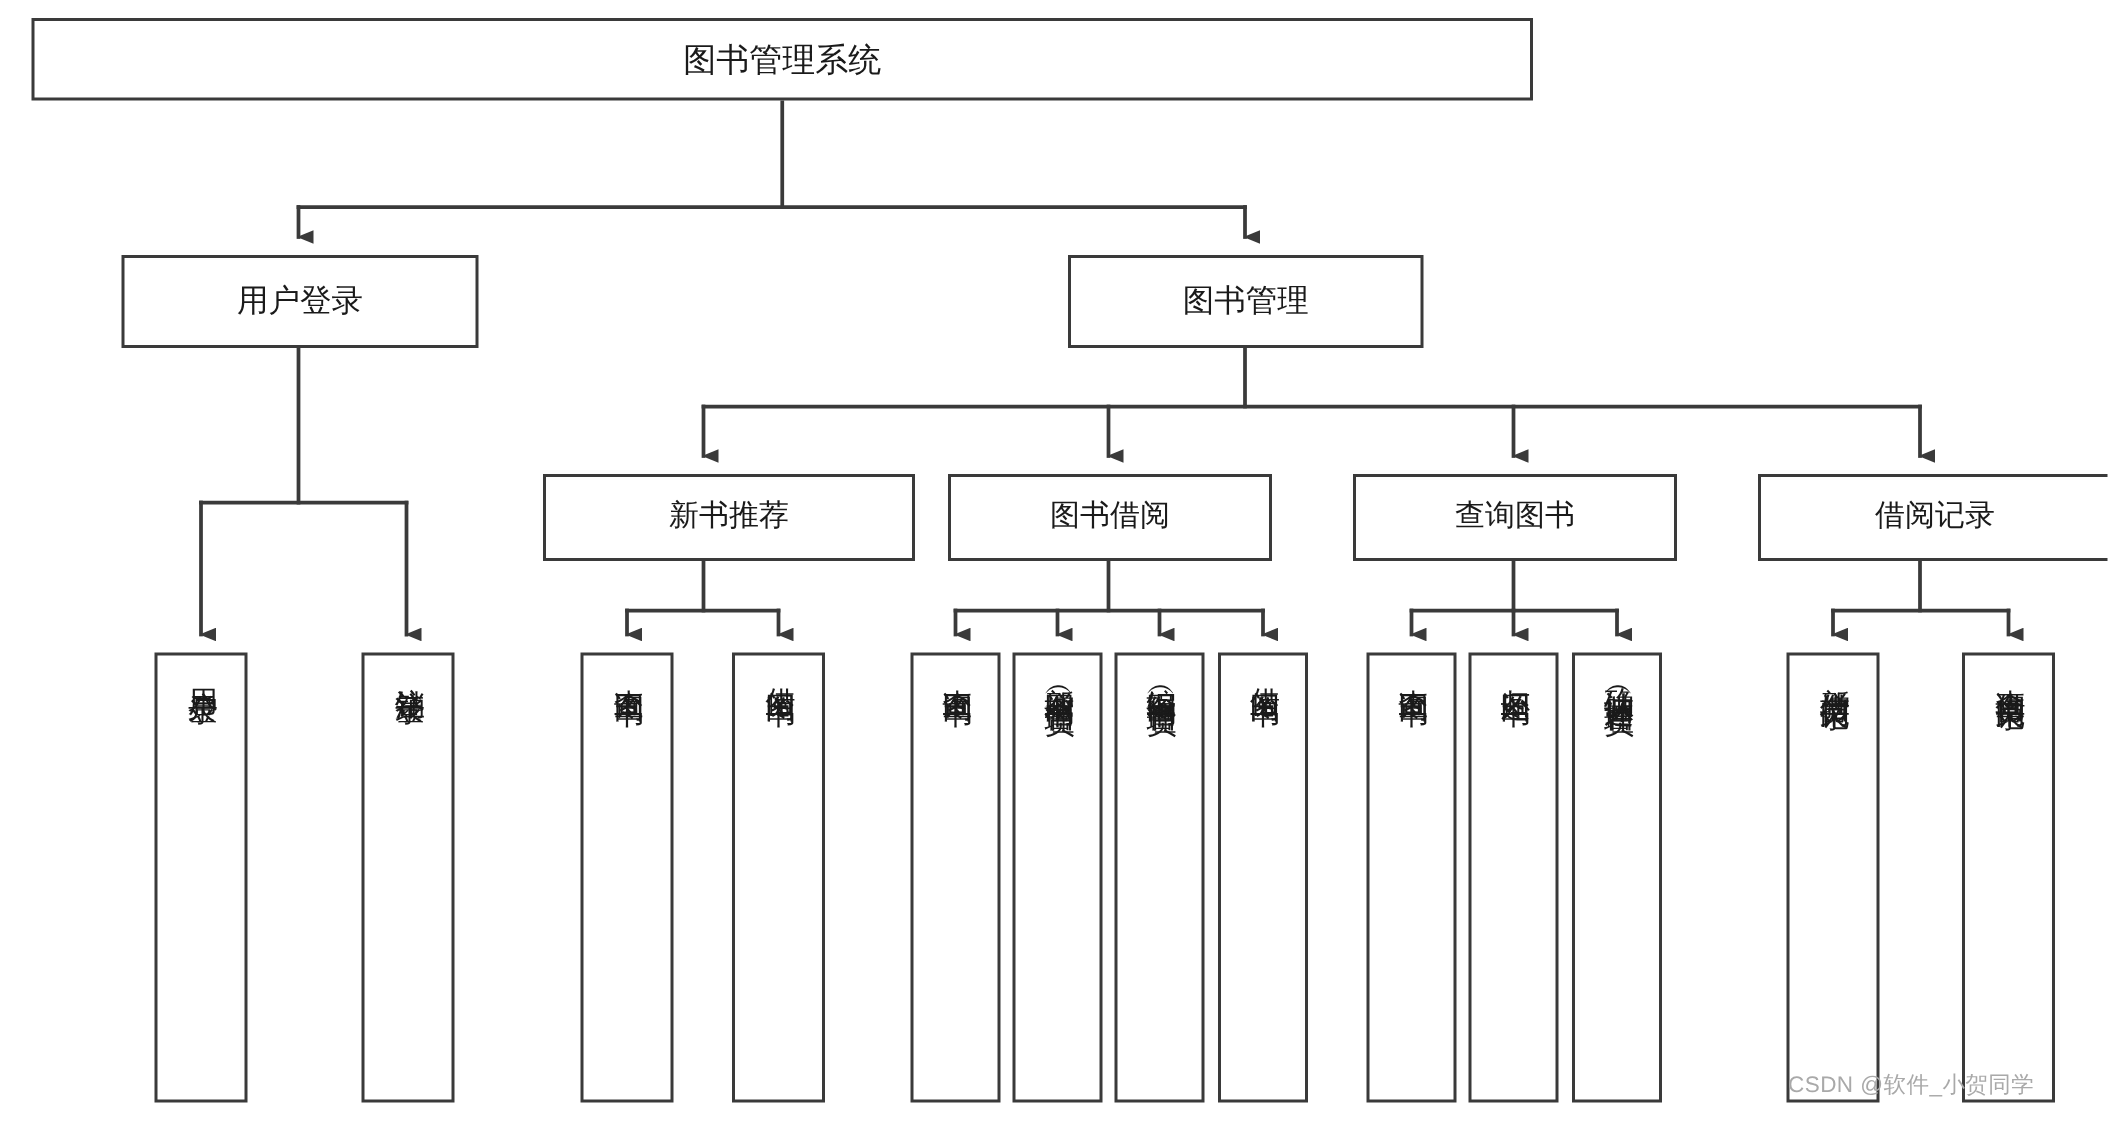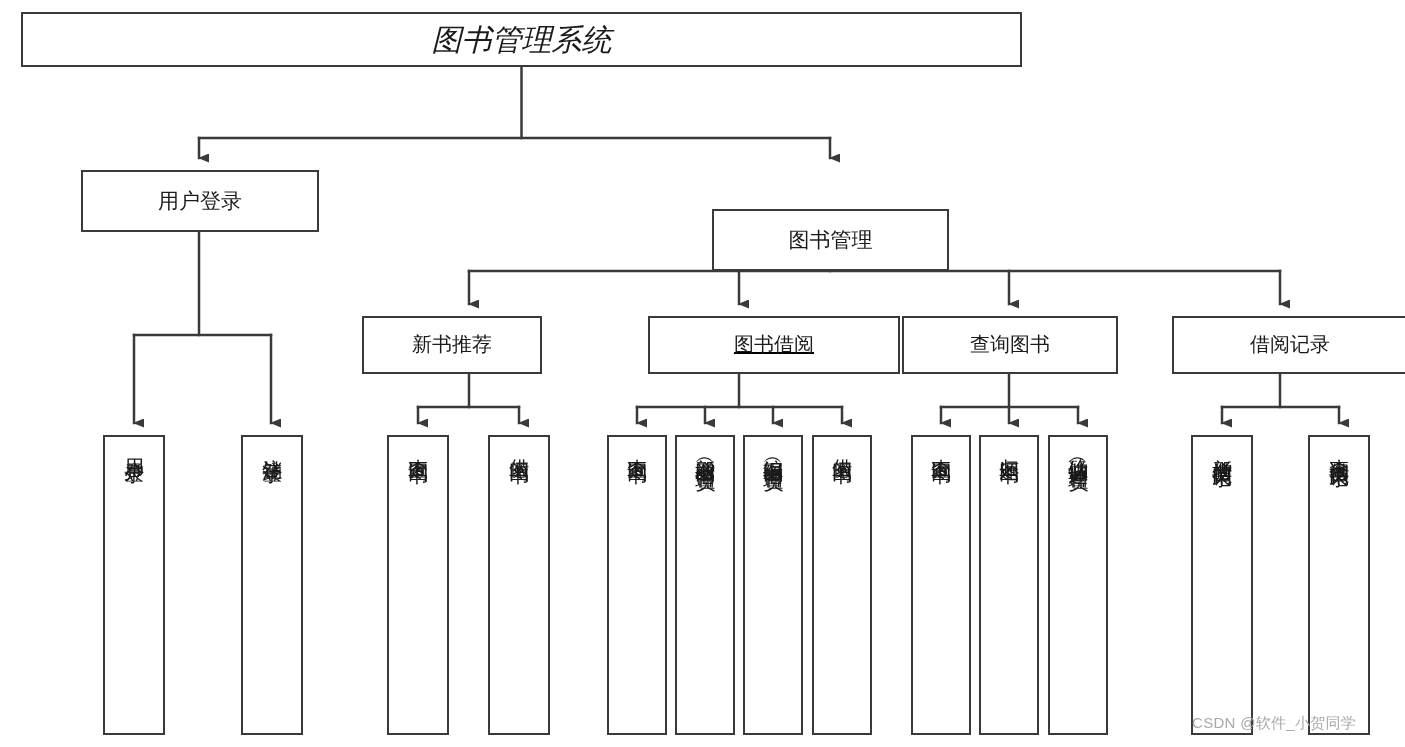--- a/index.html
+++ b/index.html
@@ -49,21 +49,21 @@
   .node.vert {
     align-items: flex-start;
     justify-content: center;
     padding-top: 6px;
   }
   .node.vert .label {
     writing-mode: vertical-rl;
     text-orientation: upright;
     letter-spacing: 2px;
   }
-  .t-root  .label { font-size: 30px; font-style: italic; }
+  .t-root  .label { font-size: 22px; }
   .t-l2    .label { font-size: 21px; }
   .t-l3    .label { font-size: 20px; }
   .t-leaf  .label { font-size: 20px; }
   .watermark {
     position: absolute;
     left: 1192px;
     top: 714px;
     font-size: 15px;
     color: #a9a9a9;
     white-space: nowrap;
@@ -125,28 +125,28 @@
     </g>
   </svg>
 
   <div class="node horiz t-root" style="left:21px; top:12px; width:1001px; height:55px;">
     <span class="label">图书管理系统</span>
   </div>
 
   <div class="node horiz t-l2" style="left:81px; top:170px; width:238px; height:62px;">
     <span class="label">用户登录</span>
   </div>
-  <div class="node horiz t-l2" style="left:712px; top:170px; width:237px; height:62px;margin-top:39px;">
+  <div class="node horiz t-l2" style="left:712px; top:170px; width:237px; height:62px;">
     <span class="label">图书管理</span>
   </div>
 
-  <div class="node horiz t-l3" style="left:362px; top:316px; width:180px; height:58px;">
+  <div class="node horiz t-l3" style="left:362px; top:316px; width:248px; height:58px;">
     <span class="label">新书推荐</span>
   </div>
-  <div class="node horiz t-l3" style="left:648px; top:316px; width:252px; height:58px;text-decoration:underline;">
+  <div class="node horiz t-l3" style="left:632px; top:316px; width:216px; height:58px;">
     <span class="label">图书借阅</span>
   </div>
   <div class="node horiz t-l3" style="left:902px; top:316px; width:216px; height:58px;">
     <span class="label">查询图书</span>
   </div>
   <div class="node horiz t-l3" style="left:1172px; top:316px; width:236px; height:58px;">
     <span class="label">借阅记录</span>
   </div>
 
   <div class="node vert t-leaf" style="left:103px; top:435px; width:62px; height:300px;">

